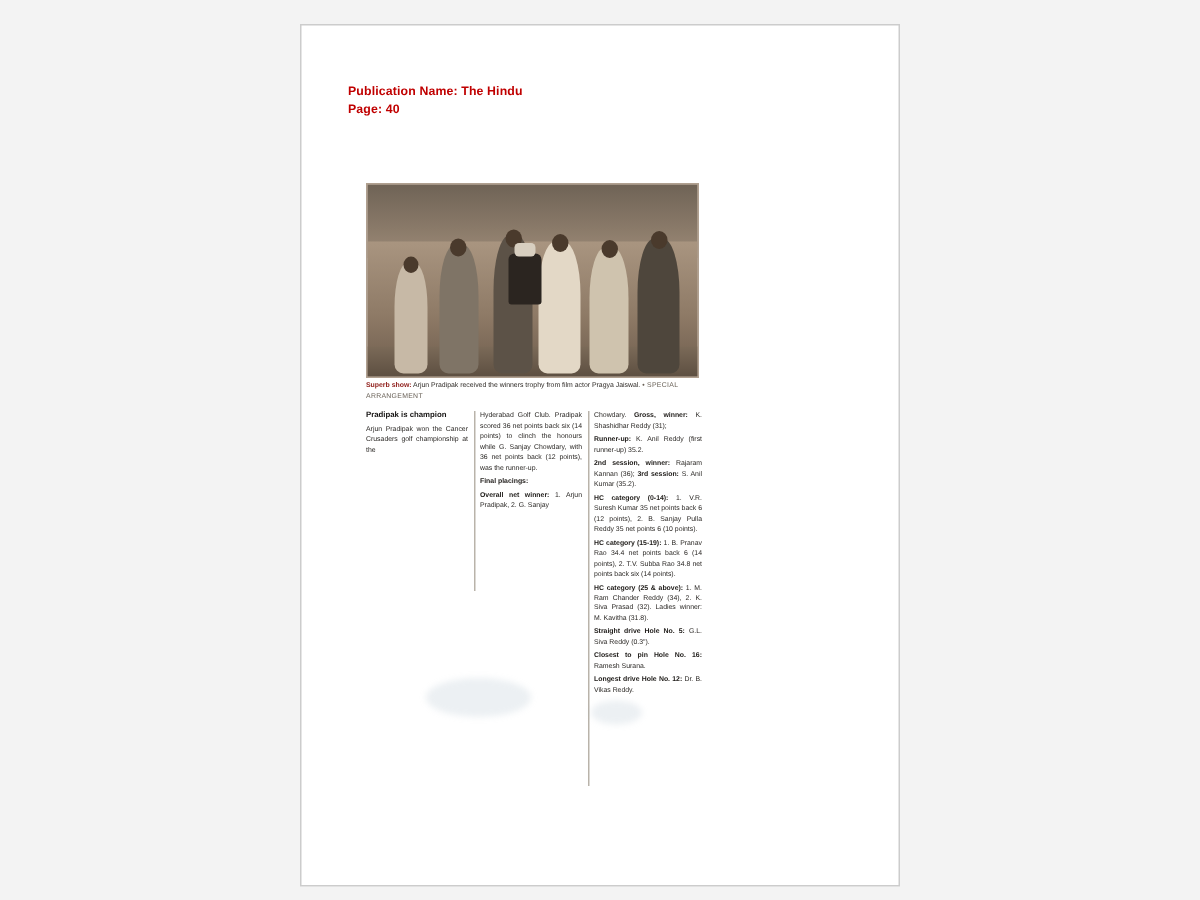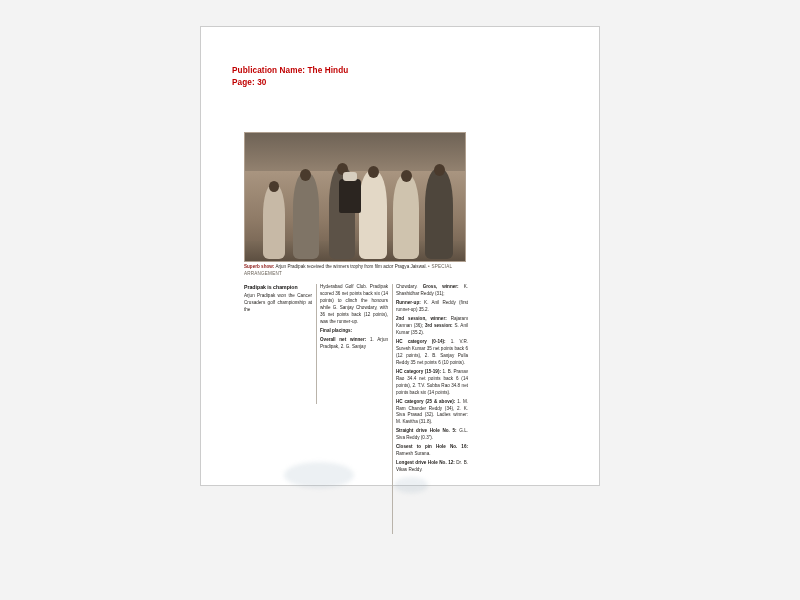--- a/index.html
+++ b/index.html
@@ -16,23 +16,23 @@
     position: relative;
     width: 800px;
     height: 600px;
     background: #f3f3f3;
   }
 
   
   .sheet {
     position: absolute;
     left: 200px;
-    top: 26px;
+    top: 16px;
     width: 400px;
-    height: 460px;
+    height: 575px;
     background: #ffffff;
     border: 1px solid #cccccc;
     box-sizing: border-box;
   }
 
   
   .header-block {
     position: absolute;
     left: 31px;
     top: 38px;
@@ -161,21 +161,21 @@
 </style>
 </head>
 <body>
 
 <div id="page">
 
   <div class="sheet">
 
     <div class="header-block">
       <div>Publication Name: The Hindu</div>
-      <div>Page: 30</div>
+      <div>Page: 40</div>
     </div>
 
     <div class="clipping">
 
       <div class="photo">
         <div class="sky"></div>
         <div class="backdrop"></div>
         <div class="floor"></div>
 
         <div class="figure" style="left:18px;width:22px;height:74px;background:#c7b9a6;"></div>

